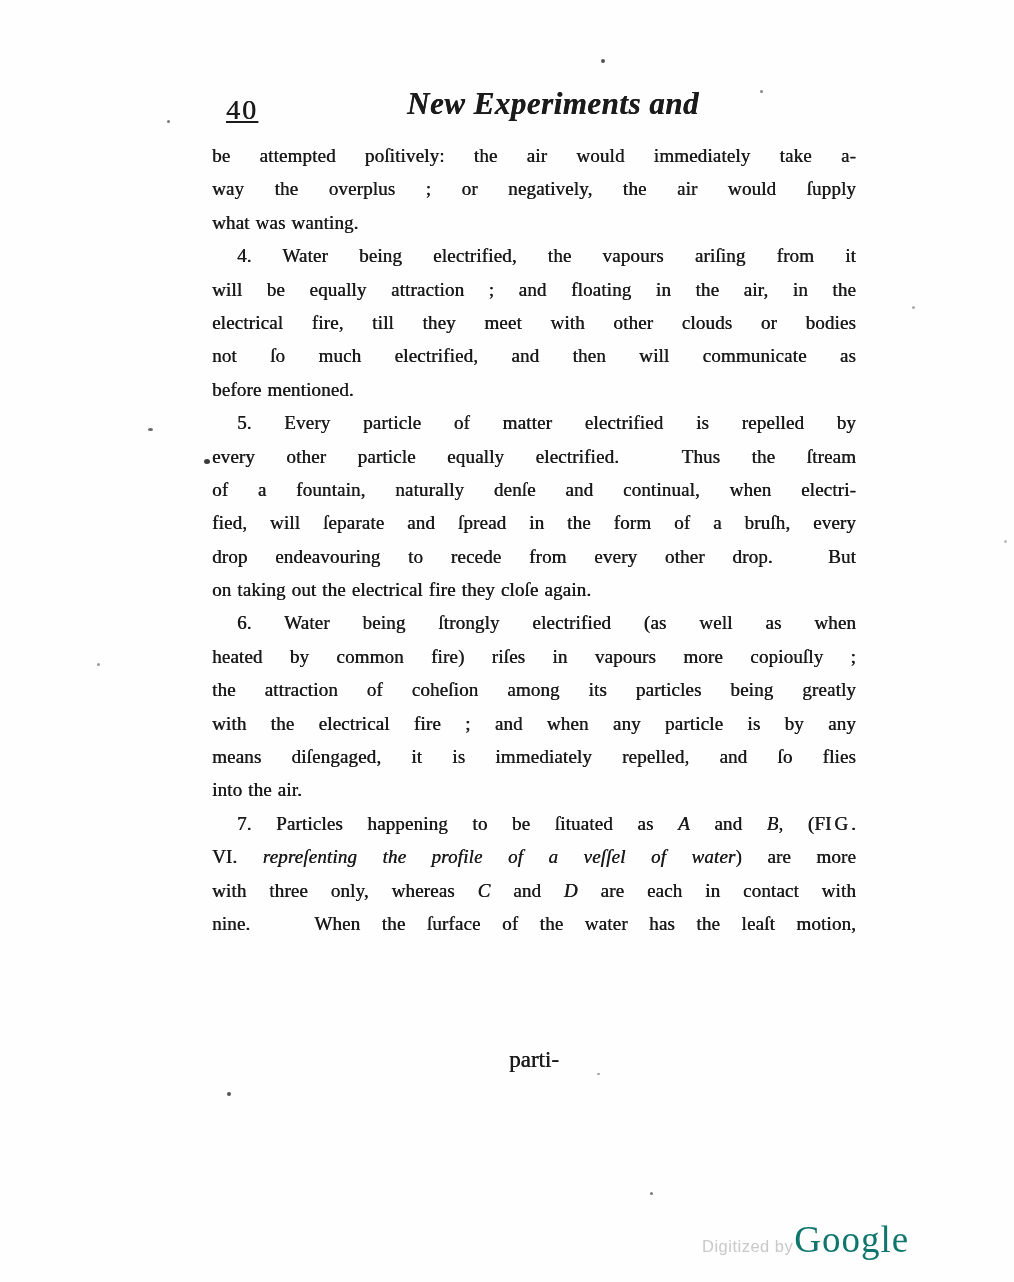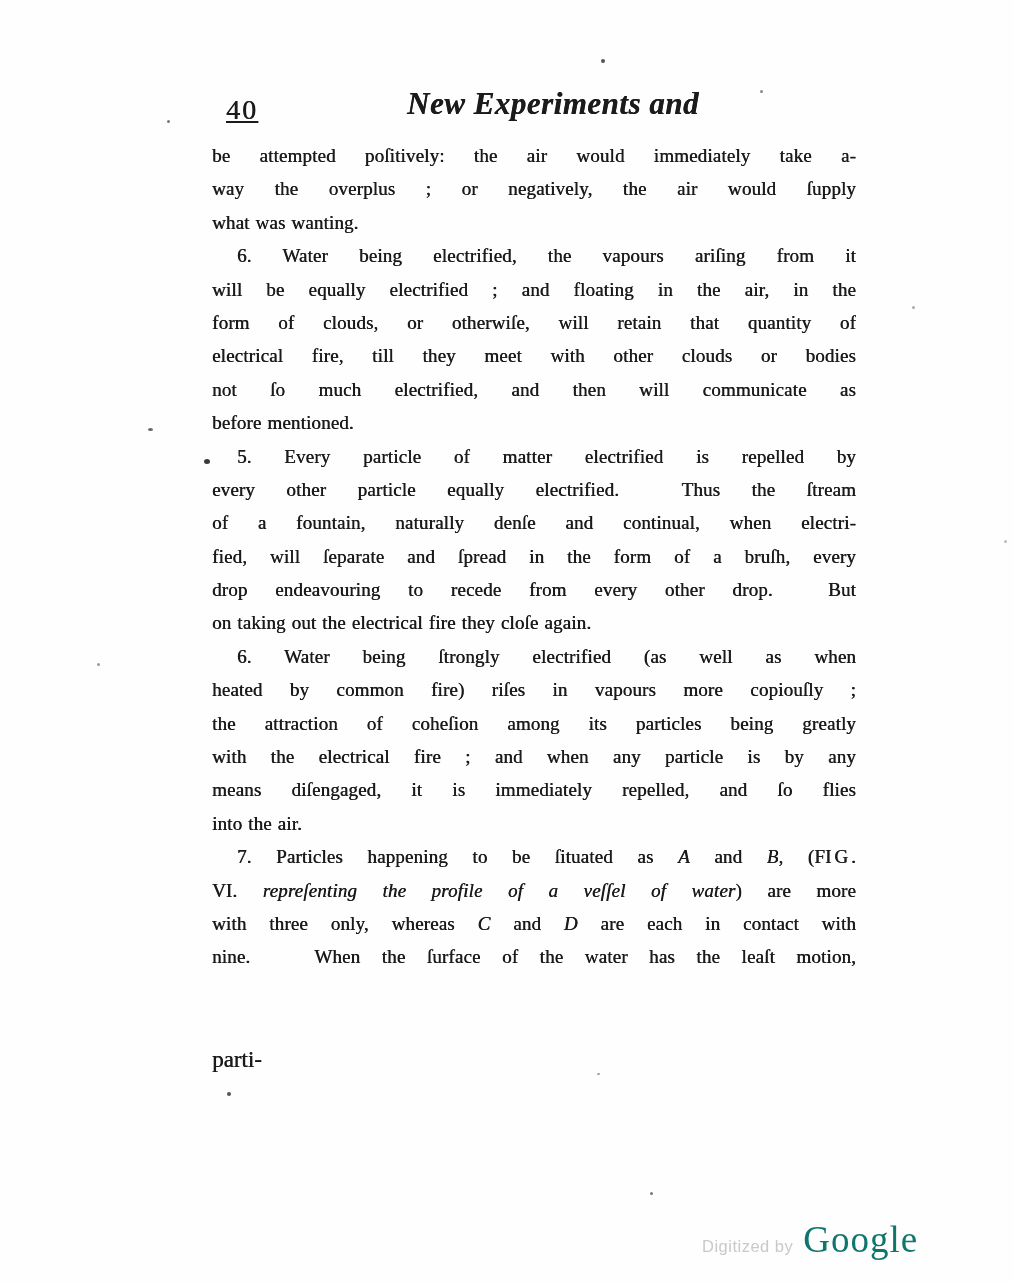--- a/index.html
+++ b/index.html
@@ -51,30 +51,30 @@
     text-align-last: justify;
   }
   .line.last { text-align-last: left; }
   .line.indent { text-indent: 25px; }
   .line i { font-style: italic; }
   .figcaps { letter-spacing: 3px; }
   .catchword {
     position: absolute;
     left: 212px; top: 1047px;
     width: 644px;
-    text-align: left;
+    text-align: center;
     font-size: 23px;
     text-shadow: 0.4px 0 0 currentColor;
   }
   .watermark {
     position: absolute;
     left: 702px; top: 1218px;
     display: flex;
     align-items: baseline;
-    gap: 10px;
+    gap: 1px;
     user-select: none;
   }
   .wm-prefix {
     font-family: "Liberation Sans", "DejaVu Sans", sans-serif;
     font-size: 16.5px;
     color: #c9c9c9;
     letter-spacing: 0.5px;
   }
   .wm-logo {
     font-family: "Liberation Serif", "DejaVu Serif", serif;
@@ -93,23 +93,22 @@
 <div class="page">
 
   <div class="page-number">40</div>
 
   <div class="running-header">New Experiments and</div>
 
   <div class="text-block" id="text-block">
       <div class="line">be attempted poſitively: the air would immediately take a-</div>
       <div class="line">way the overplus ; or negatively, the air would ſupply</div>
       <div class="line last">what was wanting.</div>
-      <div class="line indent">6. Water being electrified, the vapours ariſing from it</div>
-      <div class="line">will be equally electrified ; and floating in the air, in the</div>
-      <div class="line">form of clouds, or otherwiſe, will retain that quantity of</div>
+      <div class="line indent">4. Water being electrified, the vapours ariſing from it</div>
+      <div class="line">will be equally attraction ; and floating in the air, in the</div>
       <div class="line">electrical fire, till they meet with other clouds or bodies</div>
       <div class="line">not ſo much electrified, and then will communicate as</div>
       <div class="line last">before mentioned.</div>
       <div class="line indent">5. Every particle of matter electrified is repelled by</div>
       <div class="line">every other particle equally electrified.&nbsp; Thus the ſtream</div>
       <div class="line">of a fountain, naturally denſe and continual, when electri-</div>
       <div class="line">fied, will ſeparate and ſpread in the form of a bruſh, every</div>
       <div class="line">drop endeavouring to recede from every other drop.&nbsp; But</div>
       <div class="line last">on taking out the electrical fire they cloſe again.</div>
       <div class="line indent">6. Water being ſtrongly electrified (as well as when</div>

